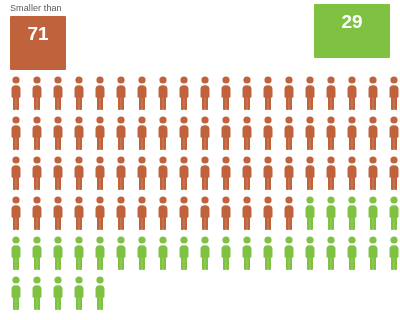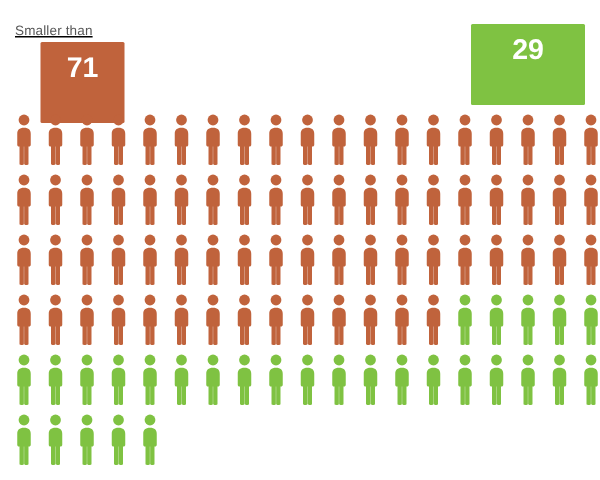--- a/index.html
+++ b/index.html
@@ -18,41 +18,40 @@
   
   #summary {
     position: absolute;
     left: 0;
     top: 0;
     width: 400px;
     height: 74px;
   }
   .summary-group {
     position: absolute;
-    top: 14px;
-    text-decoration: underline;
+    top: 2px;
   }
   .summary-group.left  { left: 10px;  text-align: left; }
   .summary-group.right { right: 10px; text-align: right; }
 
   .summary-label {
     font-size: 9px;
     color: #585858;
     line-height: 12px;
     white-space: nowrap;
     letter-spacing: 0.1px;
   }
   .summary-box {
     width: 56px;
     height: 54px;
     margin-top: 2px;
     border-radius: 1px;
     position: relative;
   }
-  .summary-group.left .summary-box  { margin-left: 17px; }
+  .summary-group.left .summary-box  { margin-left: 0; }
   .summary-group.right .summary-box { margin-left: auto; padding-left: 20px; }
 
   .summary-value {
     position: absolute;
     top: 7px;
     left: 0;
     right: 0;
     text-align: center;
     font-size: 19px;
     font-weight: bold;

